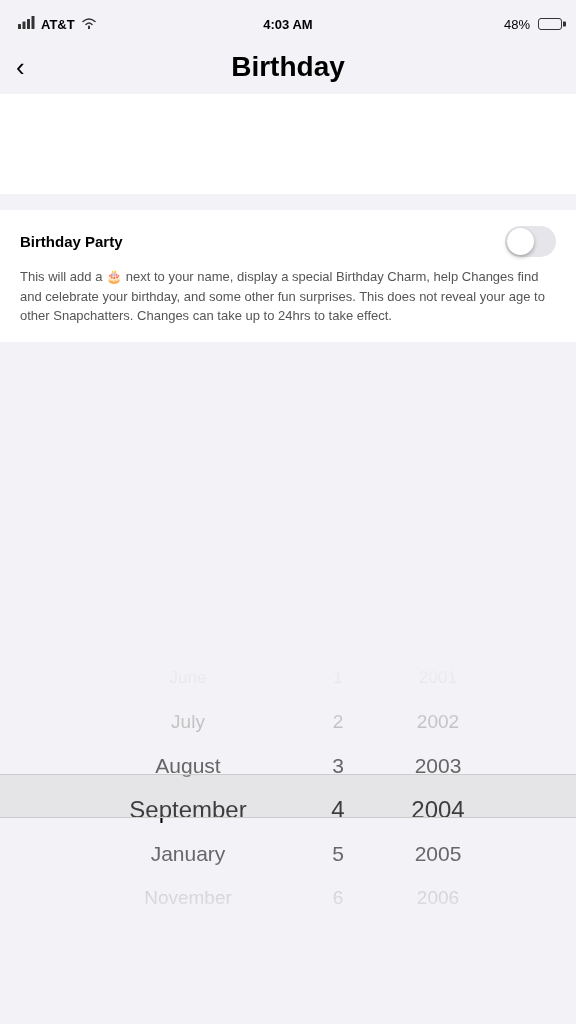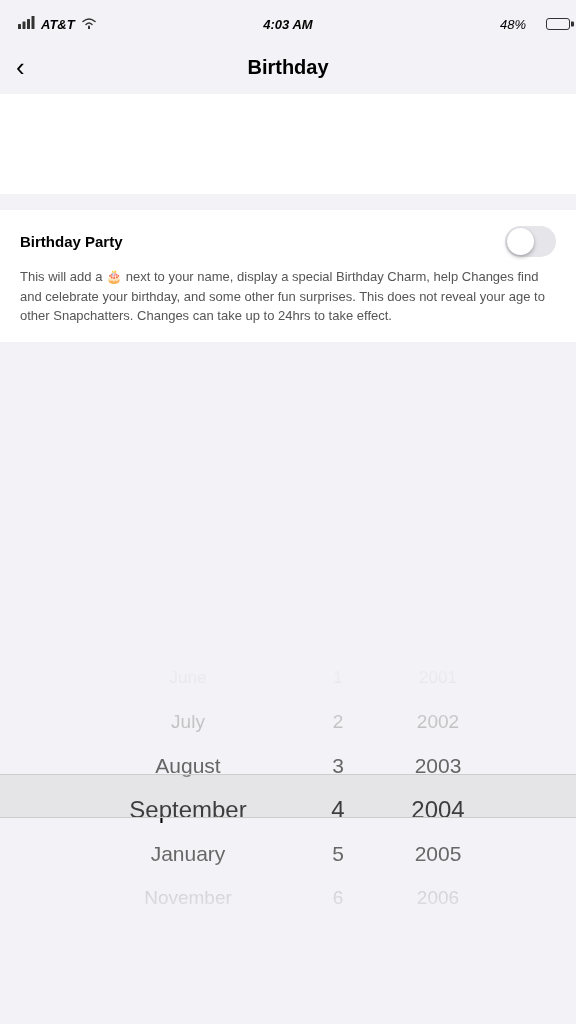--- a/index.html
+++ b/index.html
@@ -12,42 +12,41 @@
       font-family: -apple-system, 'Helvetica Neue', Arial, sans-serif;
       overflow-x: hidden;
     }
 
     
     .status-bar {
       background: #f2f2f7;
       display: flex;
       justify-content: space-between;
       align-items: center;
-      padding: 10px 6px 6px 18px;
+      padding: 10px 14px 6px 18px;
       height: 44px;
-      font-style: italic;
     }
     .status-left {
       display: flex;
       align-items: center;
       gap: 6px;
       font-size: 13px;
       font-weight: 600;
     }
     .status-center {
       font-size: 13px;
       font-weight: 600;
       position: absolute;
       left: 50%;
       transform: translateX(-50%);
     }
     .status-right {
       display: flex;
       align-items: center;
-      gap: 20px;
+      gap: 8px;
       font-size: 13px;
       font-weight: 500;
     }
     .battery-icon {
       width: 24px;
       height: 12px;
       border: 1.5px solid #333;
       border-radius: 3px;
       position: relative;
       display: inline-block;
@@ -83,21 +82,21 @@
     .back-btn {
       position: absolute;
       left: 16px;
       font-size: 26px;
       color: #000;
       cursor: pointer;
       font-weight: 300;
       line-height: 1;
     }
     .nav-title {
-      font-size: 20px;
+      font-size: 28px;
       font-weight: 700;
       color: #000;
     }
 
     
     .white-card {
       background: #fff;
       margin: 0;
       padding: 0;
       height: 100px;

